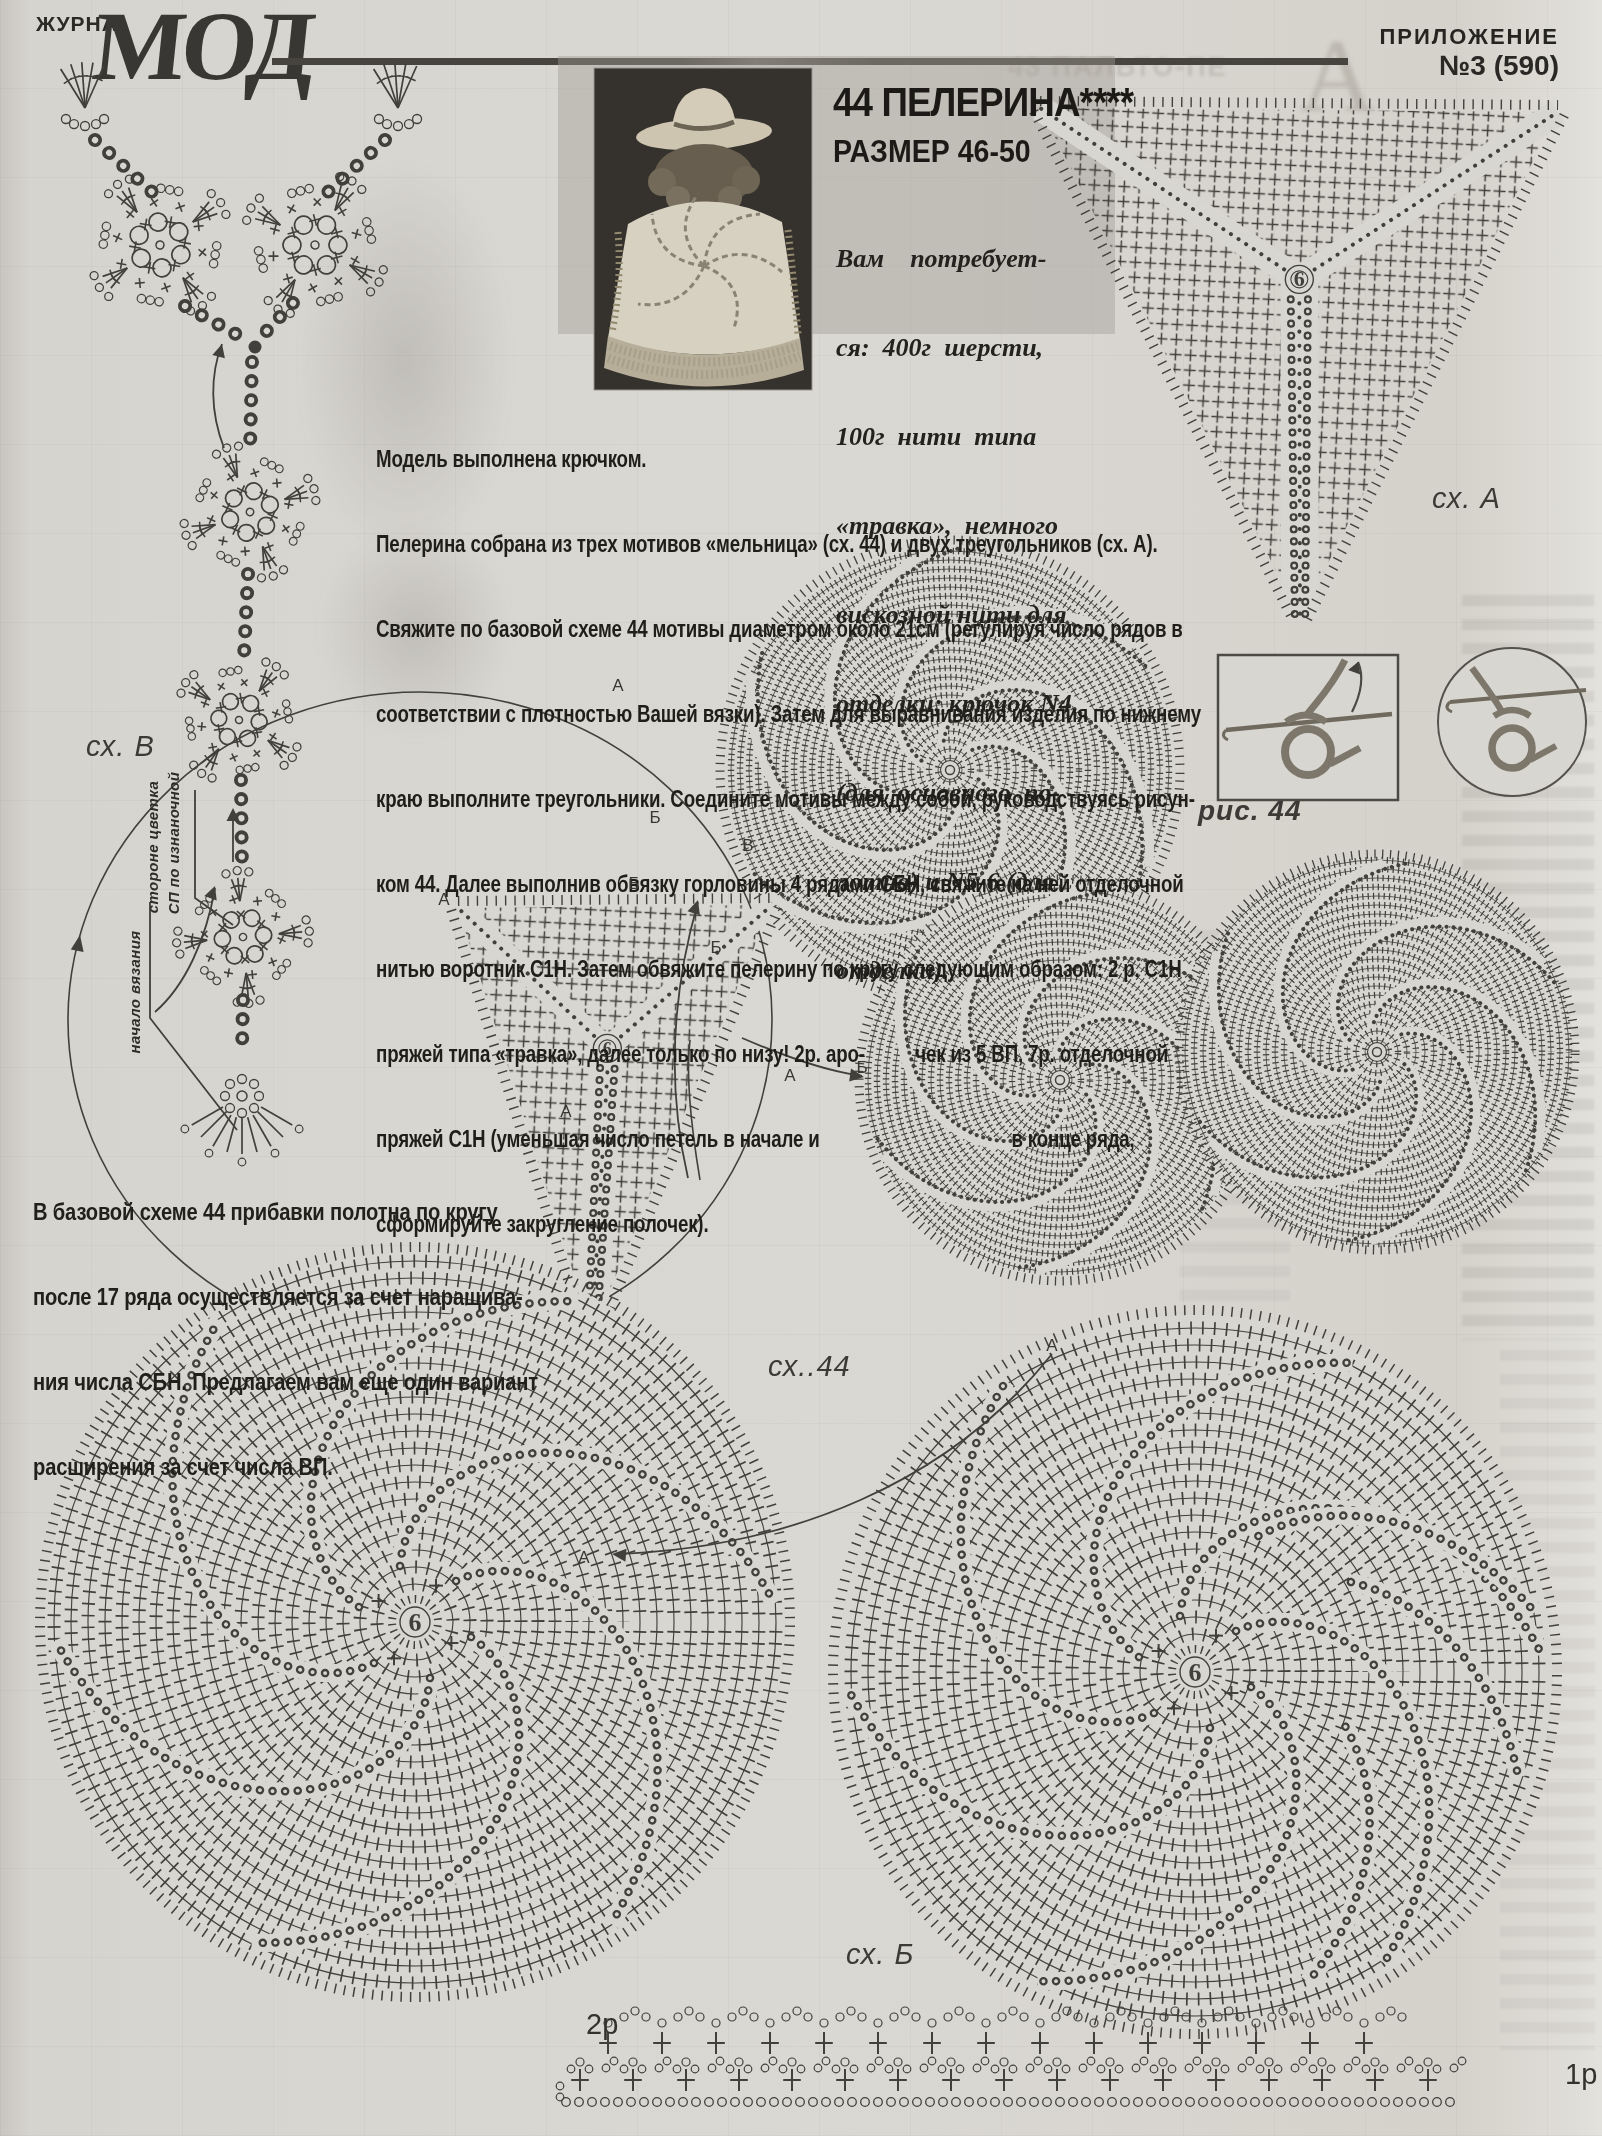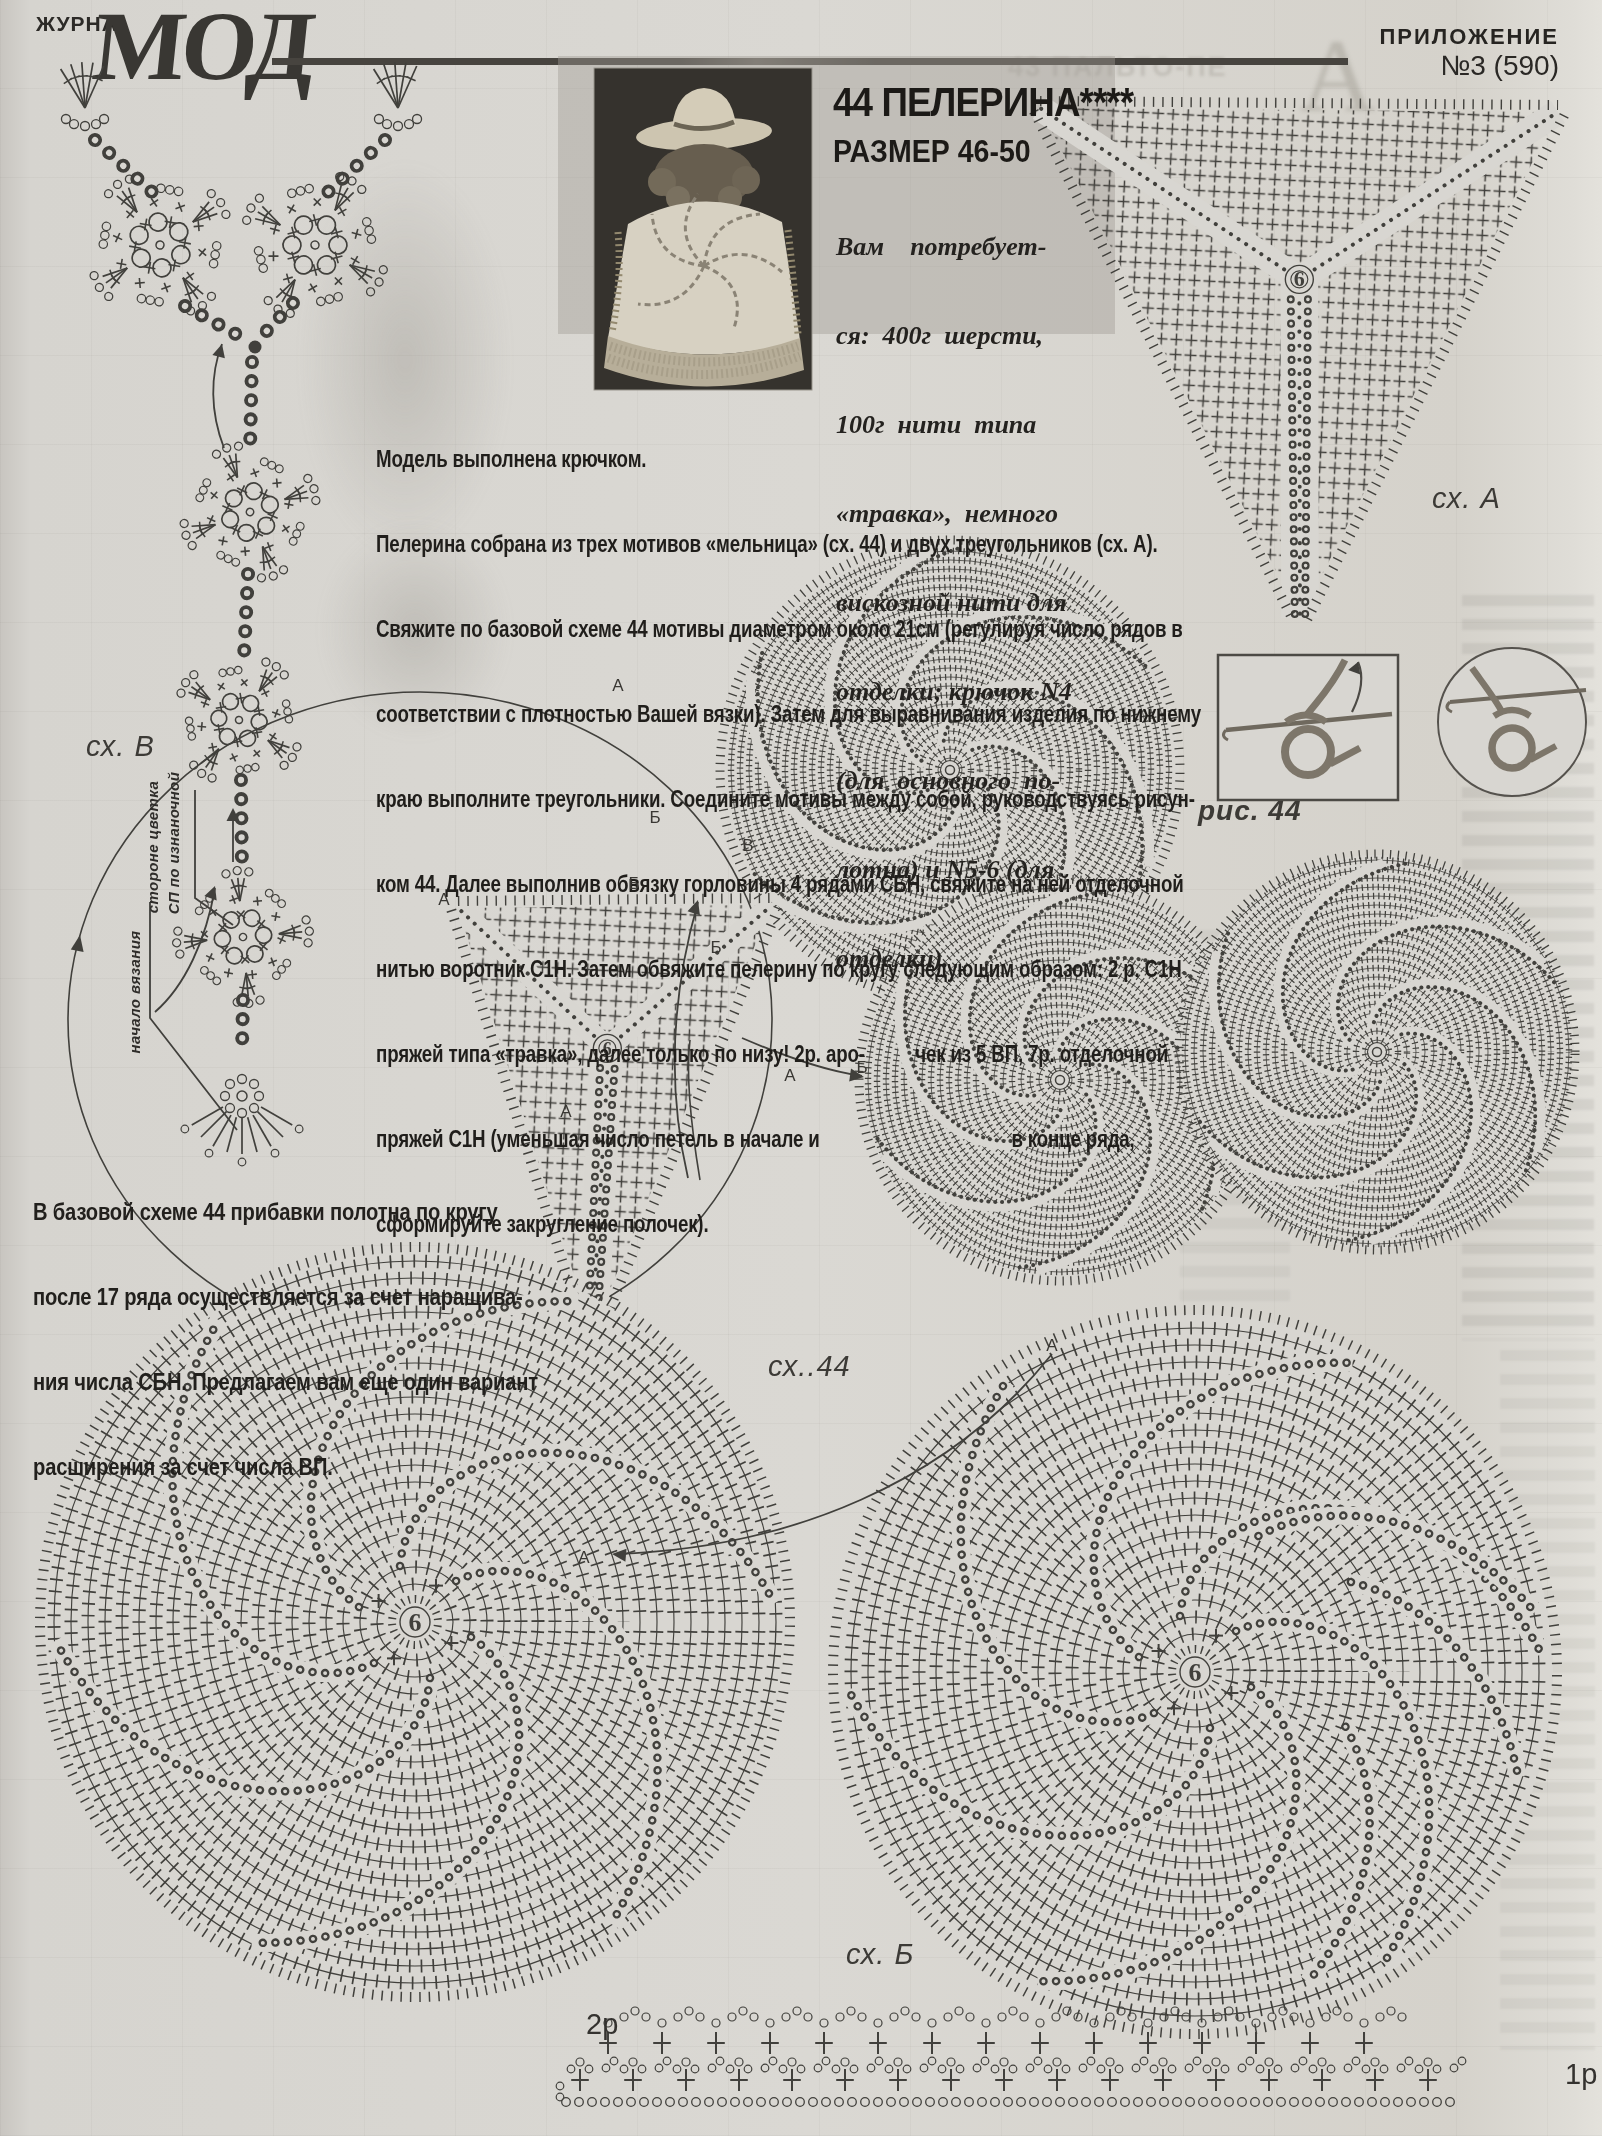--- a/index.html
+++ b/index.html
@@ -21,21 +21,21 @@
   .rowlbl{position:absolute;font-size:29px;color:#34322f;white-space:pre;}
   .marker{position:absolute;font-size:17px;color:#3a3834;transform:translate(-50%,-50%);}
   .vtext{position:absolute;font-style:italic;font-weight:700;font-size:15px;letter-spacing:.4px;color:#2f2d2a;
     transform:translate(-50%,-50%) rotate(-90deg);white-space:pre;}
   .logo-top{position:absolute;left:36px;top:12px;font-size:21px;font-weight:700;letter-spacing:1px;color:#2c2a27;}
   .logo-big{position:absolute;left:94px;top:-10px;font-family:"Liberation Serif",serif;font-weight:700;
     font-size:98px;letter-spacing:-5px;color:#393733;transform:skewX(-6deg);}
   .rule{position:absolute;left:272px;top:58px;width:1076px;height:7px;
     background:linear-gradient(90deg,#47443f 0,#47443f 38%,#6e6a63 45%,#47443f 56%,#47443f 100%);}
   .supp{position:absolute;right:62px;top:24px;font-size:22px;font-weight:700;letter-spacing:2px;color:#262421;}
-  .issue{position:absolute;right:62px;top:50px;font-size:28px;color:#2a2825;}
+  .issue{position:absolute;right:62px;top:50px;font-size:28px;color:#2a2825;font-weight:bold;}
   .ghost{position:absolute;color:rgba(88,82,70,.17);font-weight:700;filter:blur(1.5px);white-space:pre;}
   .ghost-letter{position:absolute;font-family:"Liberation Serif",serif;color:rgba(95,90,78,.22);filter:blur(2px);}
   .bleedcol{position:absolute;pointer-events:none;filter:blur(1.2px);
     background:repeating-linear-gradient(180deg,rgba(73,68,60,.085) 0 11px,rgba(73,68,60,0) 11px 24px);}
   .blob{position:absolute;pointer-events:none;filter:blur(7px);border-radius:50%;
     background:radial-gradient(ellipse at center,rgba(130,126,118,.28),rgba(130,126,118,0) 70%);}
   svg{position:absolute;left:0;top:0;}
 </style>
 </head>
 <body>
@@ -1308,21 +1308,21 @@
         <circle cx="1391" cy="2011" r="4" fill="none" stroke="#41403c" stroke-width="1.2"></circle>
         <circle cx="1402" cy="2017" r="4" fill="none" stroke="#41403c" stroke-width="1.2"></circle>
         <circle cx="560" cy="2086" r="3.8" fill="none" stroke="#41403c" stroke-width="1.2"></circle>
         <circle cx="560" cy="2097" r="3.8" fill="none" stroke="#41403c" stroke-width="1.2"></circle>
       </g>
     </svg>
 
   <div class="txt title" style="left:833px;top:80px;">44 ПЕЛЕРИНА****</div>
   <div class="txt size" style="left:833px;top:134px;">РАЗМЕР 46-50</div>
 
-  <div class="txt materials lines" style="left:836px;top:172px;">
+  <div class="txt materials lines" style="left:836px;top:184px;">
     <div>Вам    потребует-</div>
     <div>ся:  400г  шерсти,</div>
     <div>100г  нити  типа</div>
     <div>«травка»,  немного</div>
     <div>вискозной нити для</div>
     <div>отделки; крючок N4</div>
     <div>(для  основного  по-</div>
     <div>лотна) и N5-6 (для</div>
     <div>отделки).</div>
   </div>

